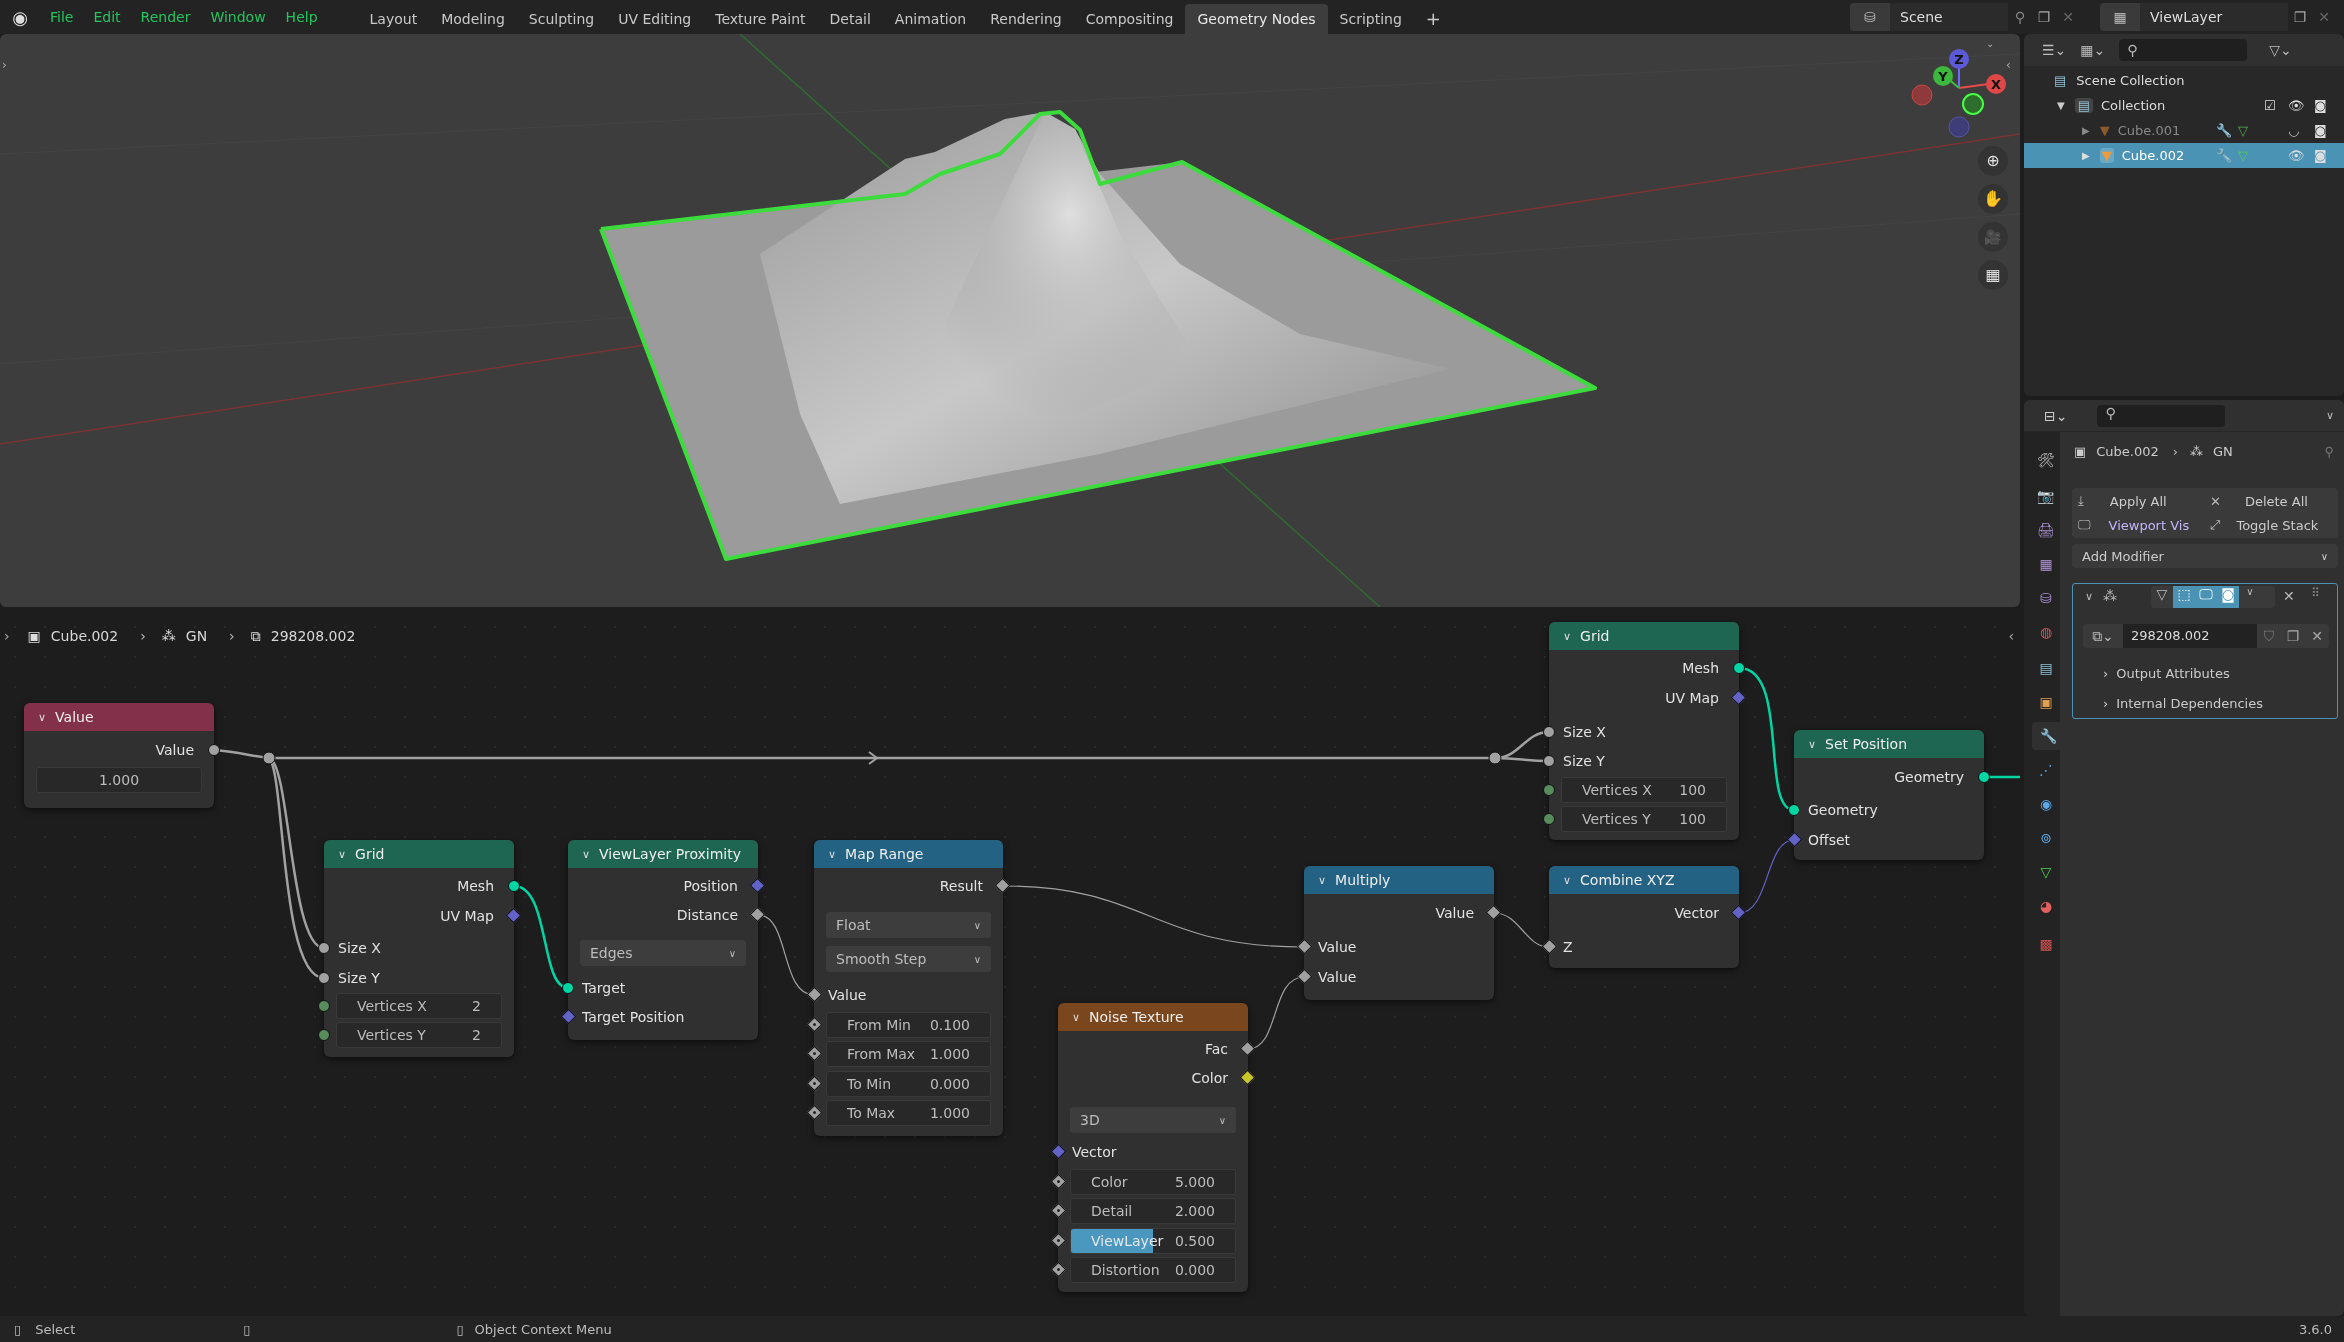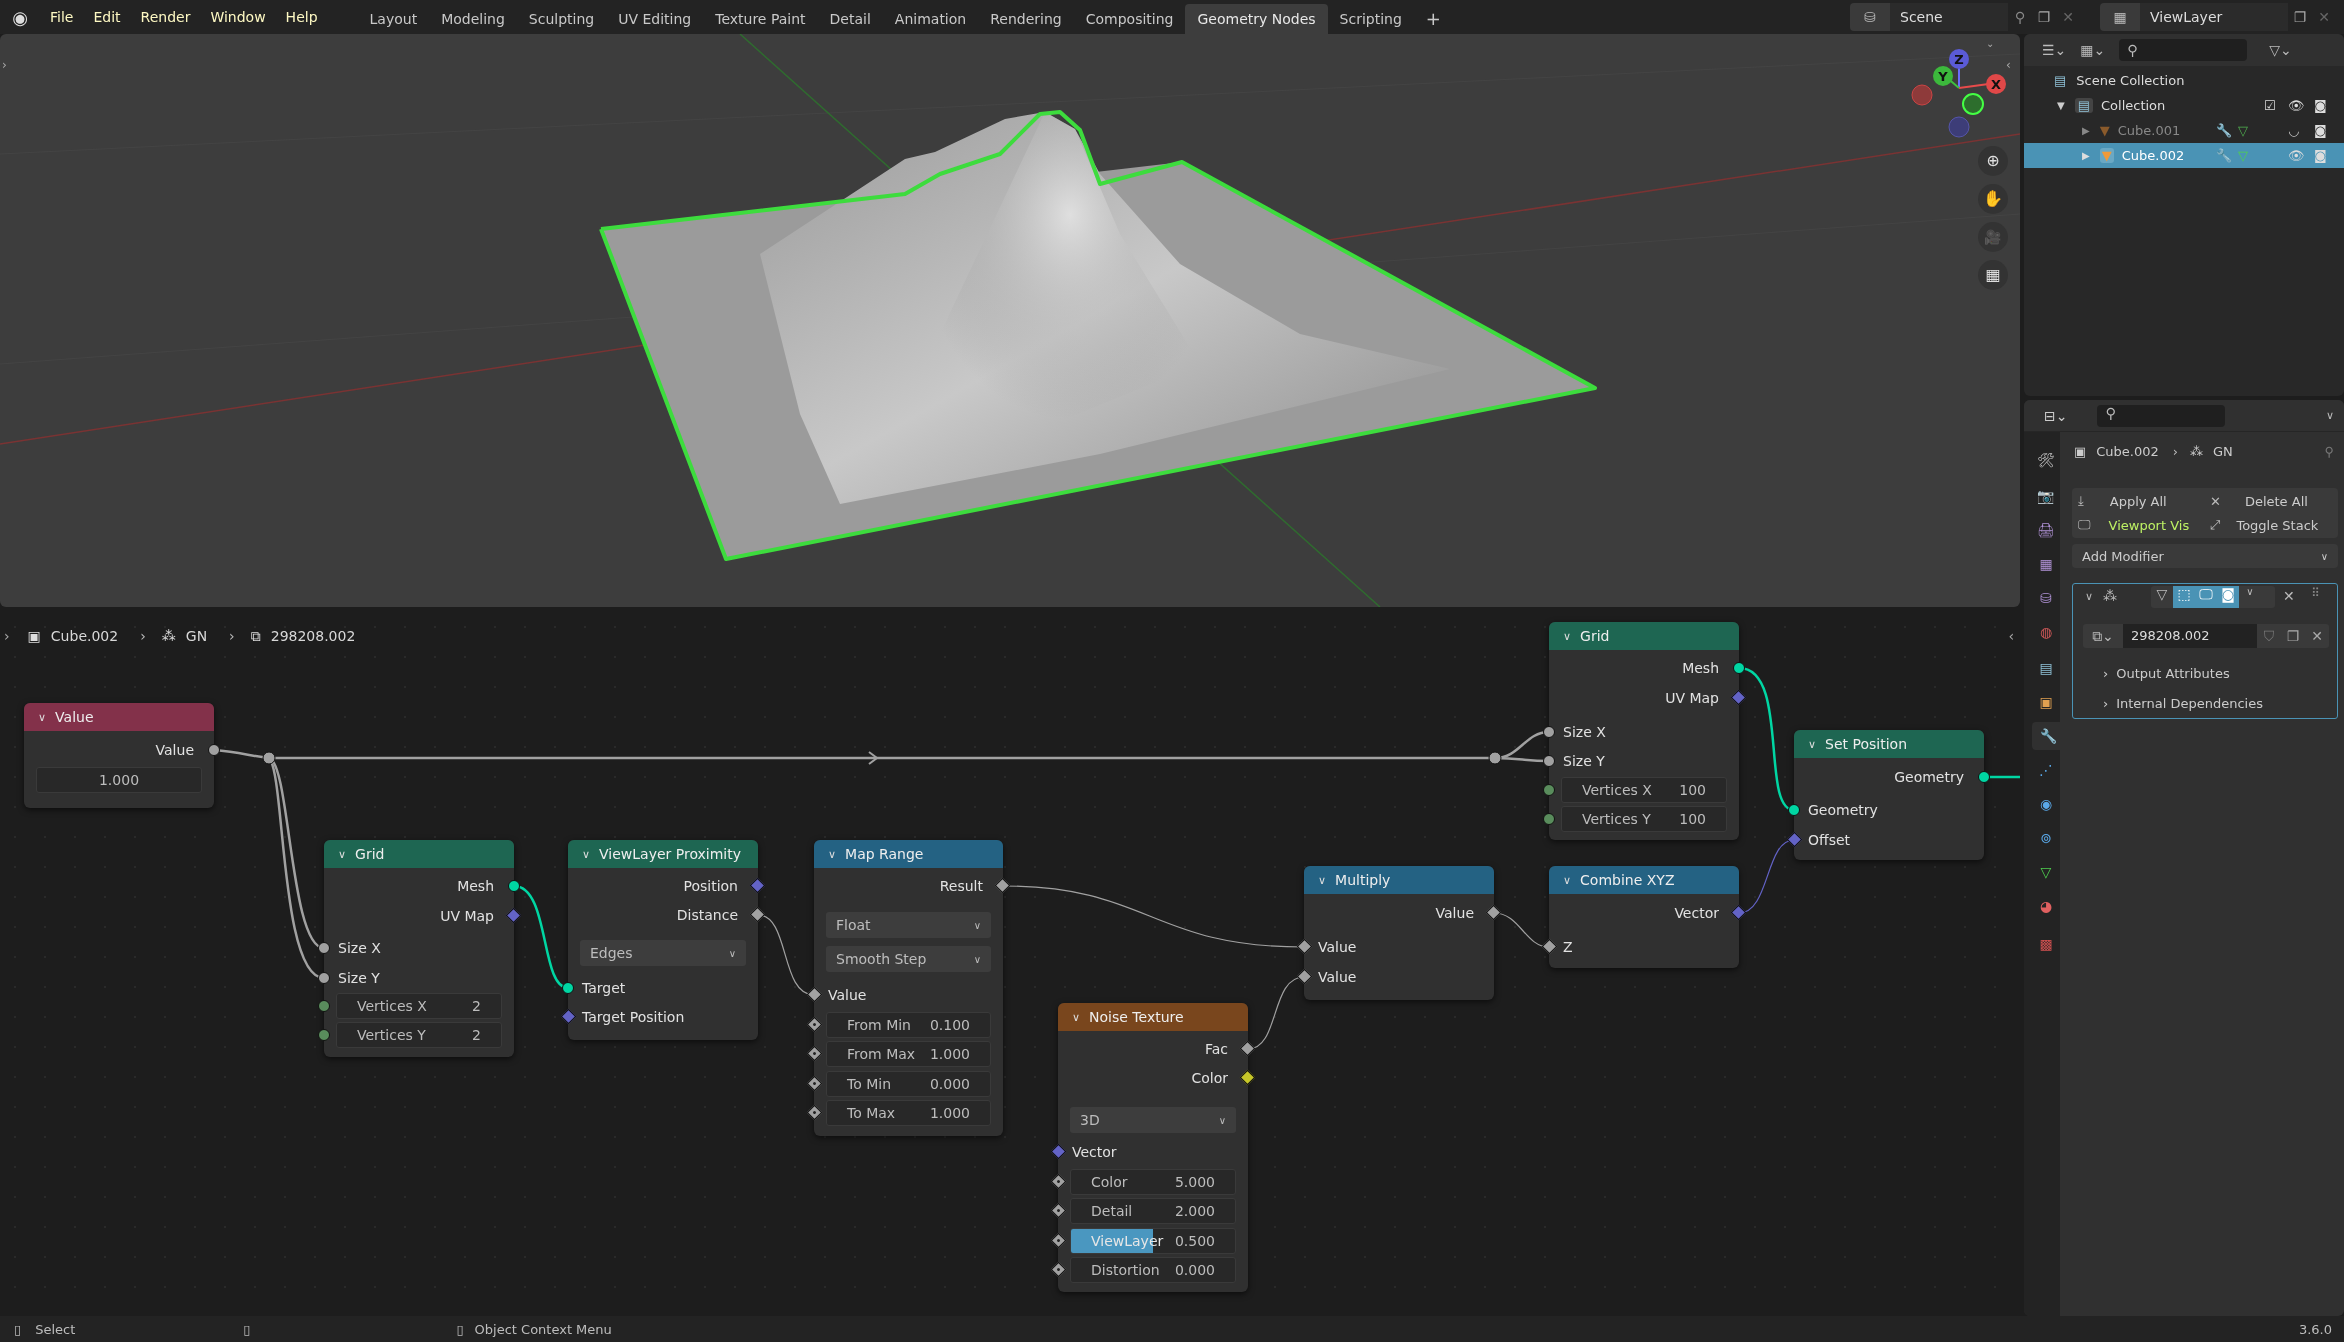--- a/index.html
+++ b/index.html
@@ -1,19 +1,19 @@
 <!DOCTYPE html>
 <html><head>
 <meta charset="utf-8">
 <style>
 *{box-sizing:border-box;margin:0;padding:0}
 html,body{width:2344px;height:1342px;overflow:hidden;background:#1d1d1d;font-family:"DejaVu Sans","Liberation Sans",sans-serif;color:#cfcfcf;font-size:14px}
 .abs{position:absolute}
 #topbar{position:absolute;left:0;top:0;width:2344px;height:34px;background:#232323;display:flex;align-items:center}
-.menu{color:#fef9c3;font-size:14px;padding:0 10px;height:34px;line-height:34px}
+.menu{color:#22c55e;font-size:14px;padding:0 10px;height:34px;line-height:34px}
 .ws{color:#c9c9c9;font-size:14px;padding:0 12px;height:30px;line-height:30px;margin-top:4px;border-radius:4px 4px 0 0}
 .ws.active{background:#3d3d3d;color:#e8e8e8}
 .field{background:#2b2b2b;border-radius:4px;color:#ddd;font-size:14px}
 #viewport{position:absolute;left:0;top:34px;width:2020px;height:573px;background:#3d3d3d;overflow:hidden;border-radius:6px}
 #nodeed{position:absolute;left:0;top:612px;width:2020px;height:704px;background:#1d1d1d;overflow:hidden;background-image:radial-gradient(#2a2a2a 1.2px,transparent 1.4px);background-size:30px 30px}
 #nodehdr{position:absolute;left:0;top:0;width:2020px;height:48px;display:flex;align-items:center;font-size:14px;color:#d8d8d8}
 .node{position:absolute;background:#303030;border-radius:6px;box-shadow:0 2px 6px rgba(0,0,0,.6);font-size:14px;color:#e2e2e2}
 .nh{height:28px;border-radius:6px 6px 0 0;padding-left:14px;display:flex;align-items:center;color:#eee;font-size:14px}
 .nh .chev{margin-right:9px;font-size:11px;color:#ddd}
 .row{position:absolute;height:24px;line-height:24px;font-size:14px}
@@ -422,21 +422,21 @@
     <div class="abs" style="left:6px;top:2px;width:126px;height:22px;display:flex;align-items:center">
         <span style="color:#bbb">⤓</span>
         <span style="margin-left:26px;color:#ccc">Apply All</span>
       </div>
     <div class="abs" style="left:138px;top:2px;width:126px;height:22px;display:flex;align-items:center">
         <span style="color:#bbb">✕</span>
         <span style="margin-left:24px;color:#ccc">Delete All</span>
       </div>
     <div class="abs" style="left:6px;top:26px;width:126px;height:22px;display:flex;align-items:center">
         <span style="color:#bbb">🖵</span>
-        <span style="margin-left:18px;color:#bef264">Viewport Vis</span>
+        <span style="margin-left:18px;color:#c4b5fd">Viewport Vis</span>
       </div>
     <div class="abs" style="left:138px;top:26px;width:126px;height:22px;display:flex;align-items:center">
         <span style="color:#bbb">⤢</span>
         <span style="margin-left:16px;color:#ccc">Toggle Stack</span>
       </div>
   </div>
   <div class="abs" style="left:48px;top:144px;width:266px;height:24px;background:#3a3a3a;border-radius:4px;display:flex;align-items:center;justify-content:space-between;padding:0 10px;font-size:13px;color:#ccc">
     <span>Add Modifier</span>
       <span style="font-size:10px">∨</span>
   </div>

